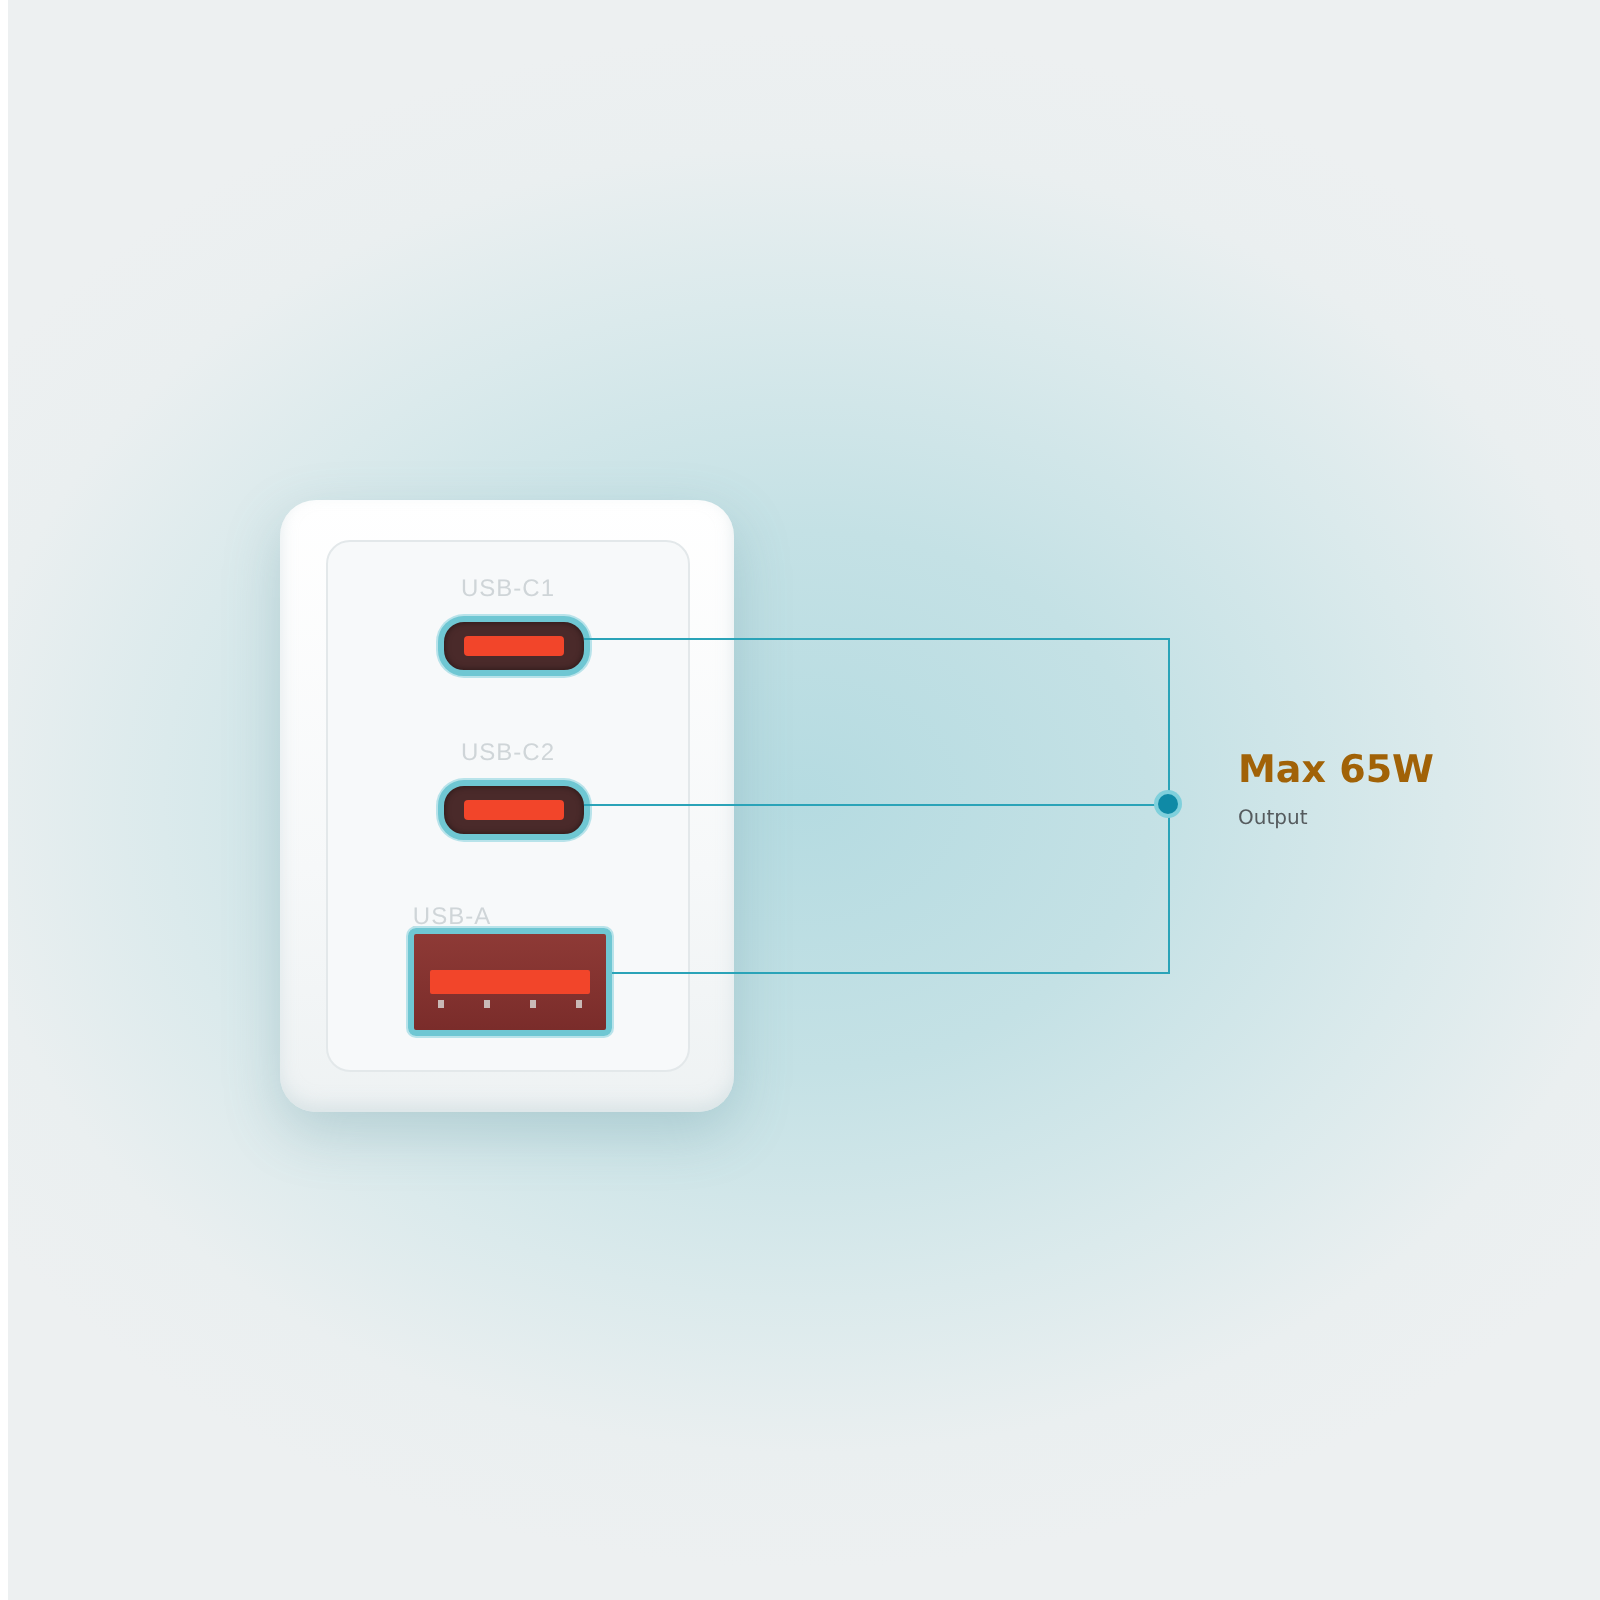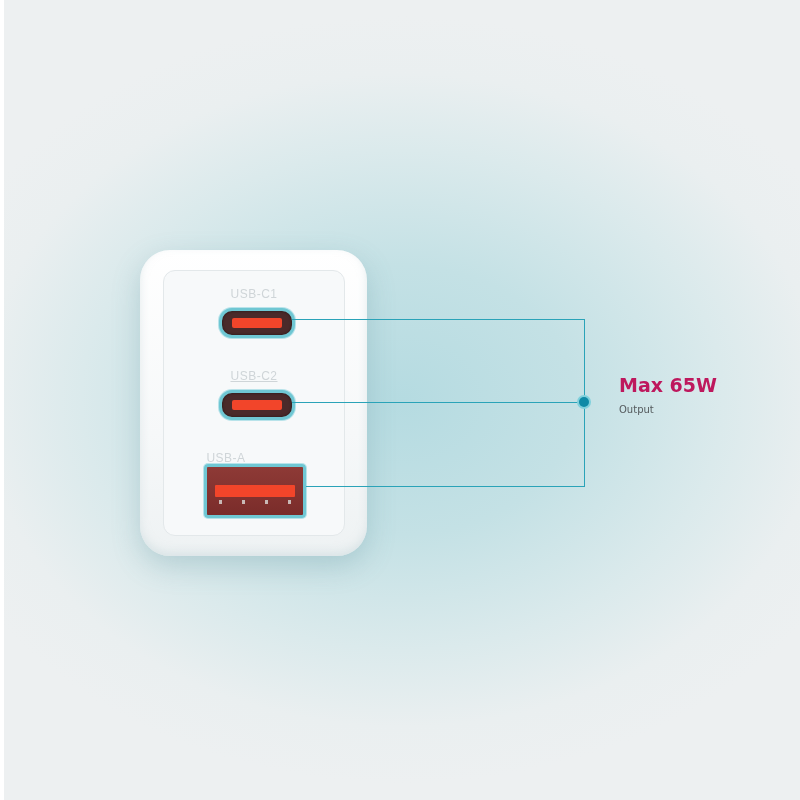--- a/index.html
+++ b/index.html
@@ -10,21 +10,21 @@
     }
     .stage {
       position: absolute; left: 4px; top: 0; width: 796px; height: 800px;
       background: radial-gradient(ellipse 62% 48% at 50% 50%, #b5dbe1 0%, #c4e1e5 35%, #dbeaec 65%, #eaeff0 85%, #edf0f1 100%);
     }
     .left-strip {
       position: absolute; left: 0; top: 0; width: 4px; height: 800px; background: #ffffff;
     }
     .charger {
       position: absolute; left: 140px; top: 250px; width: 227px; height: 306px;
-      border-radius: 30px;
+      border-radius: 18px;
       background: linear-gradient(180deg, #ffffff 0%, #f6f8f9 60%, #eef2f3 100%);
       box-shadow: 0 10px 28px rgba(90,140,150,0.28), inset 0 -4px 8px rgba(200,215,220,0.5);
     }
     .face {
       position: absolute; left: 23px; top: 20px; width: 180px; height: 264px;
       border-radius: 12px;
       background: #f7f9fa;
       border: 1px solid #e3e8ea;
     }
     .port-label {
@@ -55,21 +55,21 @@
     .usba .pin {
       position: absolute; top: 33px; width: 3px; height: 4px; background: #c9b9b6;
     }
     .line { position: absolute; background: #2aa3b8; }
     .node {
       position: absolute; width: 10px; height: 10px; border-radius: 50%;
       background: #0f8aa6; box-shadow: 0 0 0 2px #7fd0dc;
     }
     .callout-title {
       position: absolute; left: 619px; top: 374px;
-      font-size: 19px; font-weight: bold; color: #be185d;
+      font-size: 19px; font-weight: bold; color: #a16207;
       font-family: "DejaVu Sans", sans-serif;
     }
     .callout-sub {
       position: absolute; left: 619px; top: 404px;
       font-size: 10px; color: #555b5e;
       font-family: "DejaVu Sans", sans-serif;
     }
   </style>
 </head>
 <body>
@@ -77,21 +77,21 @@
 <div class="left-strip"></div>
 <div class="stage"></div>
 
 <div class="charger">
   <div class="face">
     <div class="port-label" style="top:16px;">USB-C1</div>
     <div class="usbc" style="left:55px; top:37px;">
       <div class="tongue"></div>
     </div>
 
-    <div class="port-label" style="top:98px;text-decoration:underline;">USB-C2</div>
+    <div class="port-label" style="top:98px;">USB-C2</div>
     <div class="usbc" style="left:55px; top:119px;">
       <div class="tongue"></div>
     </div>
 
     <div class="port-label" style="top:180px; width:124px;text-decoration:underline;">USB-A</div>
     <div class="usba" style="left:40px; top:193px;">
       <div class="tongue"></div>
       <div class="pin" style="left:12px;"></div>
       <div class="pin" style="left:35px;"></div>
       <div class="pin" style="left:58px;"></div>

